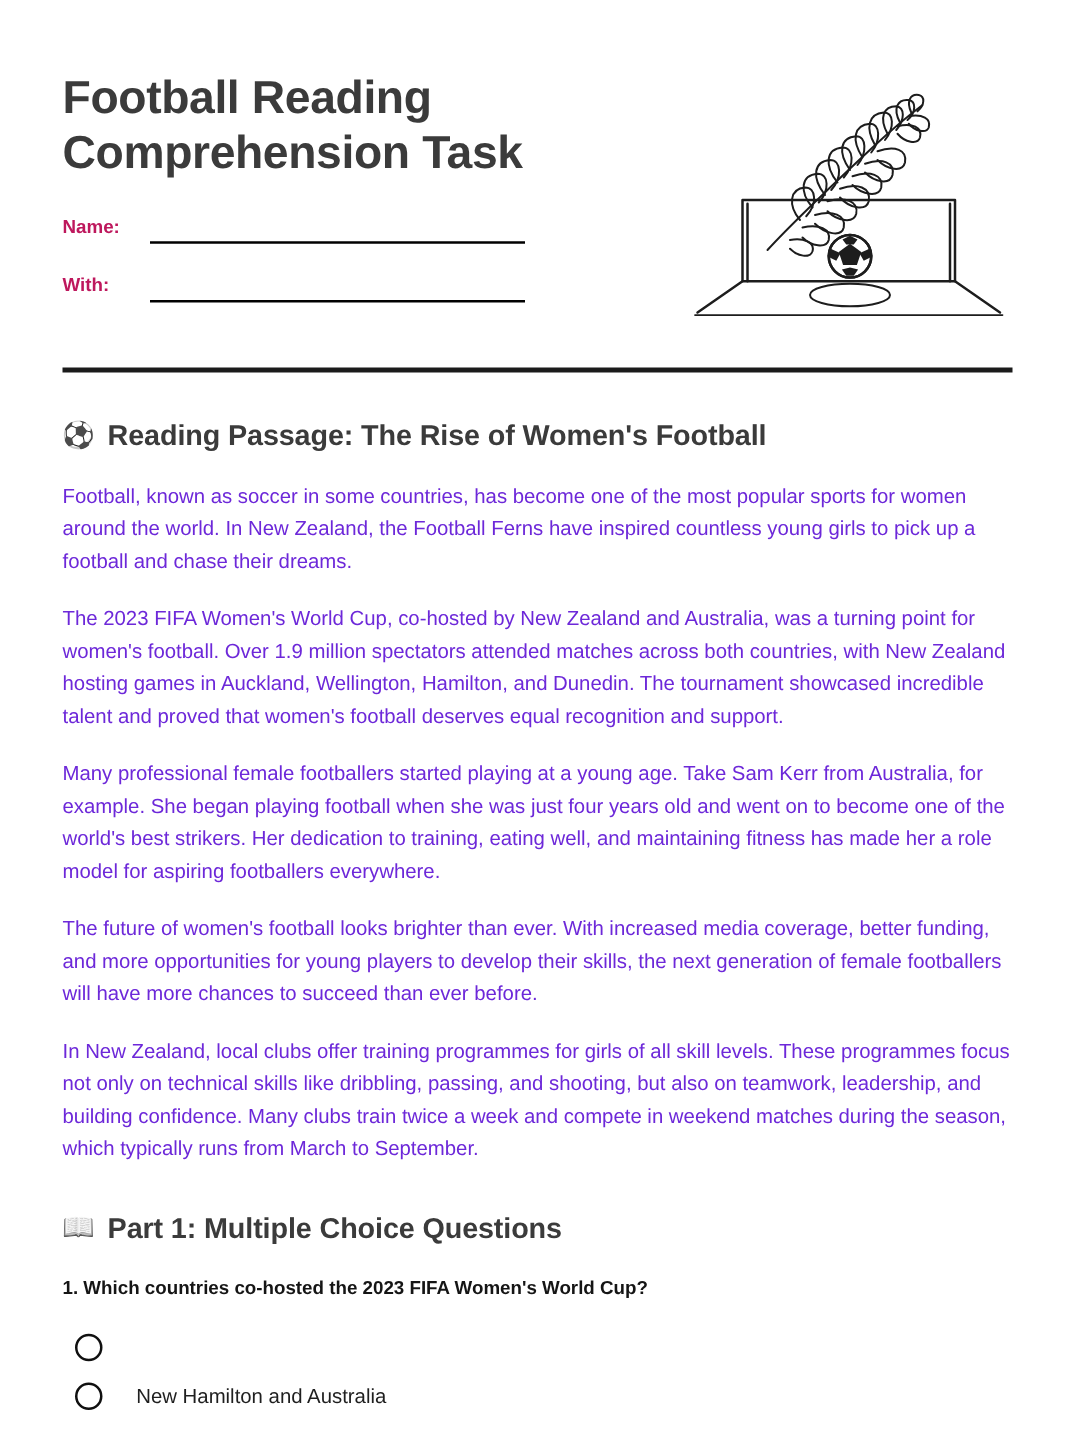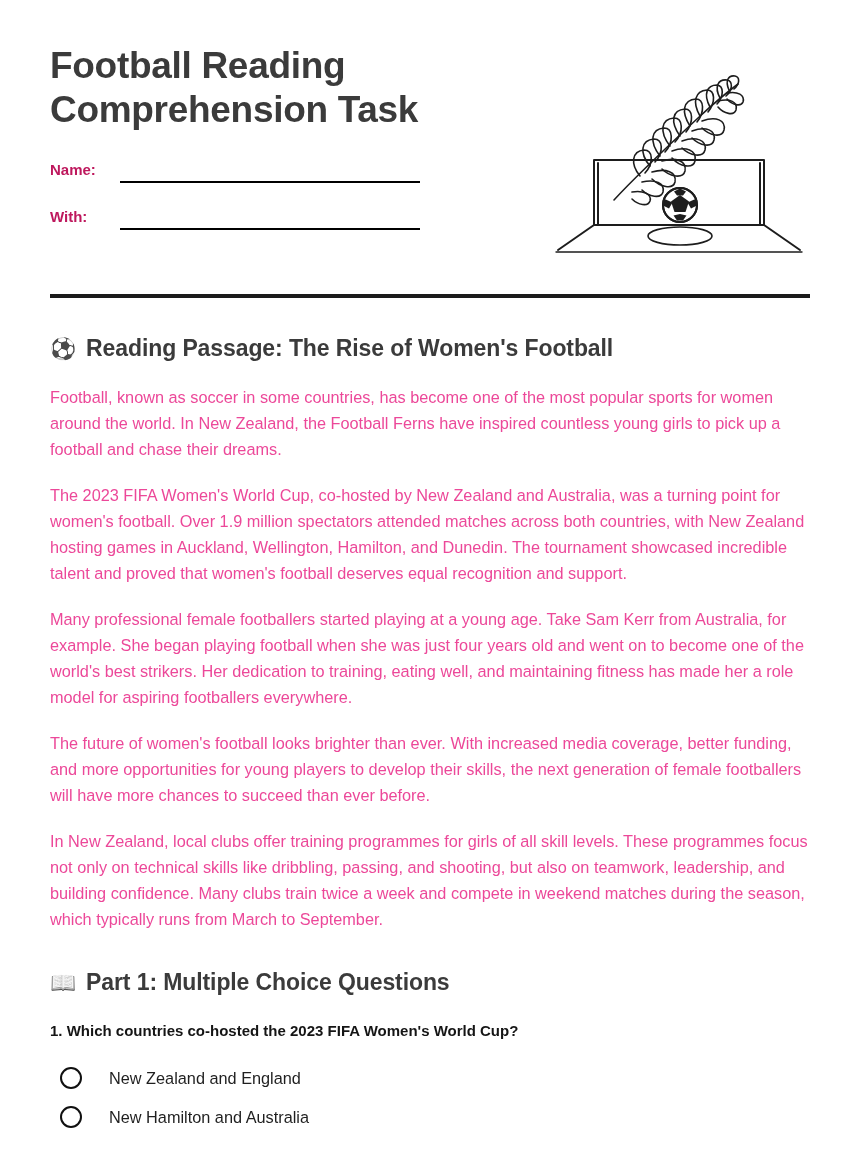--- a/index.html
+++ b/index.html
@@ -21,21 +21,21 @@
     position: relative;
     width: 860px;
     height: 1161px;
     box-sizing: border-box;
     padding: 0 50px;
   }
 
   
   .header {
     position: relative;
-    padding-top: 44px;
+    padding-top: 56px;
     height: 290px;
     box-sizing: border-box;
   }
 
   .doc-title {
     margin: 0;
     font-size: 37px;
     line-height: 44px;
     font-weight: bold;
     color: #3b3b3b;
@@ -110,21 +110,21 @@
   .section-heading.part {
     margin-top: 36px;
     margin-bottom: 25px;
   }
 
   
   .passage p {
     margin: 0 0 20px 0;
     font-size: 16.3px;
     line-height: 26px;
-    color: #ec4899;
+    color: #6d28d9;
     text-align: left;
   }
   .passage p:last-child { margin-bottom: 0; }
 
   
   .question-text {
     margin: 0 0 26px 0;
     font-size: 15px;
     font-weight: bold;
     color: #151515;
@@ -247,21 +247,20 @@
   <h2 class="section-heading part">
     <span class="emoji">📖</span>
     <span class="heading-text">Part 1: Multiple Choice Questions</span>
   </h2>
 
   <div>
     <p class="question-text">1. Which countries co-hosted the 2023 FIFA Women's World Cup?</p>
 
     <div class="option-row">
       <span class="radio-circle"></span>
-      <span class="option-label">New Zealand and England</span>
     </div>
 
     <div class="option-row">
       <span class="radio-circle"></span>
       <span class="option-label">New Hamilton and Australia</span>
     </div>
   </div>
 
 </div>
 

